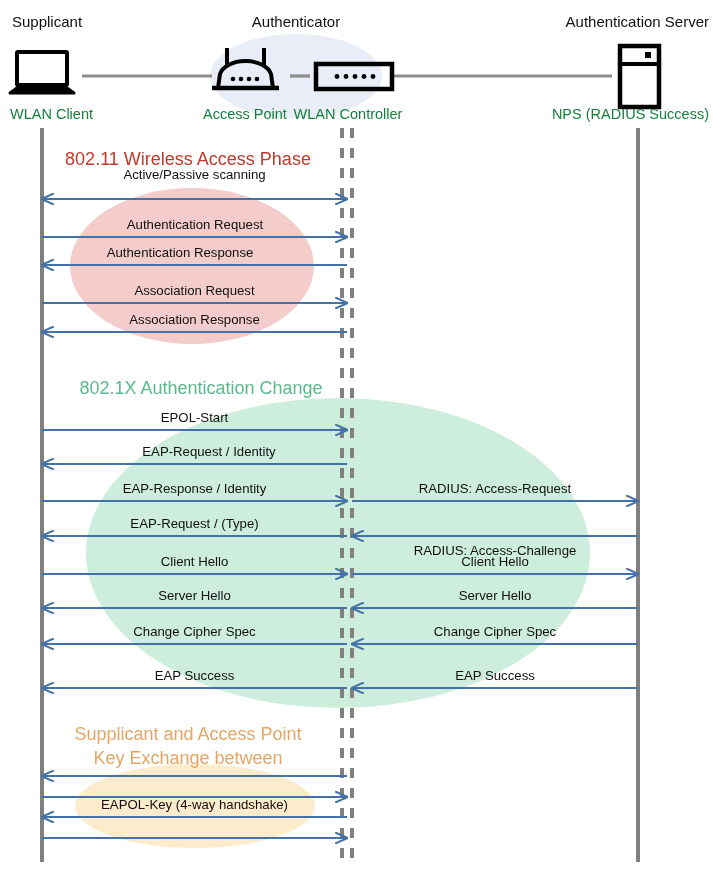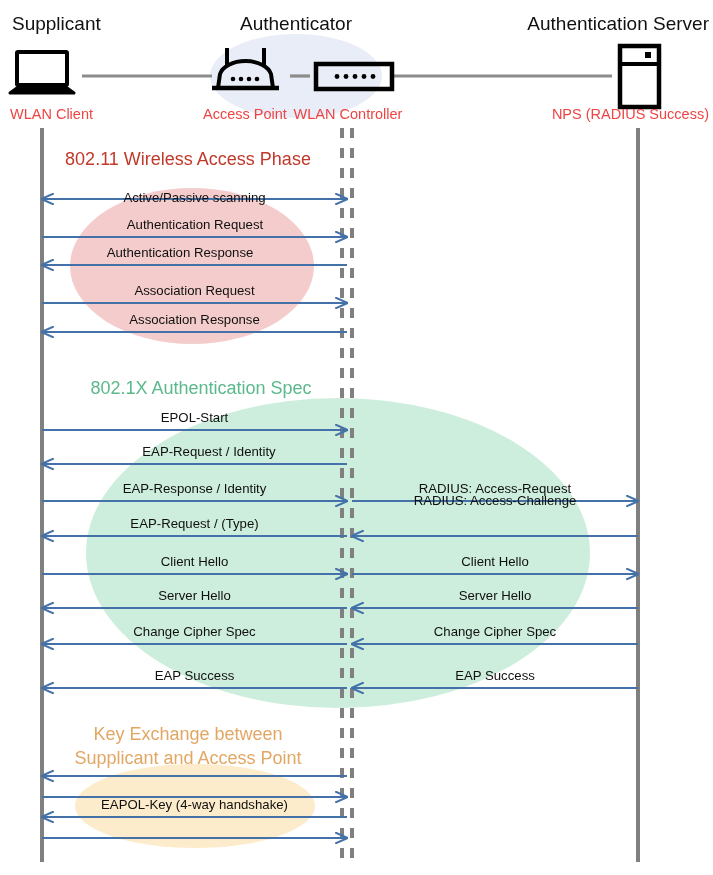--- a/index.html
+++ b/index.html
@@ -26,26 +26,26 @@
     width: 713px;
     height: 875px;
   }
   .lbl {
     position: absolute;
     white-space: nowrap;
     color: #0d0d0d;
     line-height: 1.05;
   }
   .role-title {
-    font-size: 19px;
+    font-size: 15px;
     color: #111111;
   }
   .role-sub {
     font-size: 14.5px;
-    color: #ef4444;
+    color: #15803d;
   }
   .msg {
     font-size: 13.2px;
     color: #101010;
     text-align: center;
   }
   .phase {
     font-size: 18px;
     text-align: center;
     line-height: 1.35;
@@ -153,27 +153,27 @@
         <line x1="352" y1="644" x2="638" y2="644" stroke="#4472a8" stroke-width="1.8" marker-start="url(#arrL)"></line>
         <line x1="352" y1="688" x2="638" y2="688" stroke="#4472a8" stroke-width="1.8" marker-start="url(#arrL)"></line>
       </g>
   </svg>
 
   <div id="text-layer">
       <div class="lbl phase phase-80211 centered" style="left: 188px; top: 147px;">
         <div>802.11 Wireless Access Phase</div>
       </div>
       <div class="lbl phase phase-8021x centered" style="left: 201px; top: 376px;">
-        <div>802.1X Authentication Spec</div>
+        <div>802.1X Authentication Change</div>
       </div>
       <div class="lbl phase phase-key centered" style="left: 188px; top: 722px;">
+        <div>Supplicant and Access Point</div>
         <div>Key Exchange between</div>
-        <div>Supplicant and Access Point</div>
-      </div>
-      <div class="lbl msg centered" style="left: 194.5px; top: 191px; text-align: right;">
+      </div>
+      <div class="lbl msg centered" style="left: 194.5px; top: 168px; text-align: right;">
         <div>Active/Passive scanning</div>
       </div>
       <div class="lbl msg centered" style="left: 183px; top: 218px; margin-left: 12px;">
         <div>Authentication Request</div>
       </div>
       <div class="lbl msg centered" style="left: 180px; top: 246px;">
         <div>Authentication Response</div>
       </div>
       <div class="lbl msg centered" style="left: 194.5px; top: 284px;">
         <div>Association Request</div>
@@ -204,21 +204,21 @@
       </div>
       <div class="lbl msg centered" style="left: 194.5px; top: 669px;">
         <div>EAP Success</div>
       </div>
       <div class="lbl msg centered" style="left: 194.5px; top: 798px;">
         <div>EAPOL-Key (4-way handshake)</div>
       </div>
       <div class="lbl msg centered" style="left: 495px; top: 482px;">
         <div>RADIUS: Access-Request</div>
       </div>
-      <div class="lbl msg centered" style="left: 495px; top: 494px;">
+      <div class="lbl msg centered" style="left: 495px; top: 544px;">
         <div>RADIUS: Access-Challenge</div>
       </div>
       <div class="lbl msg centered" style="left: 495px; top: 555px;">
         <div>Client Hello</div>
       </div>
       <div class="lbl msg centered" style="left: 495px; top: 589px;">
         <div>Server Hello</div>
       </div>
       <div class="lbl msg centered" style="left: 495px; top: 625px;">
         <div>Change Cipher Spec</div>

